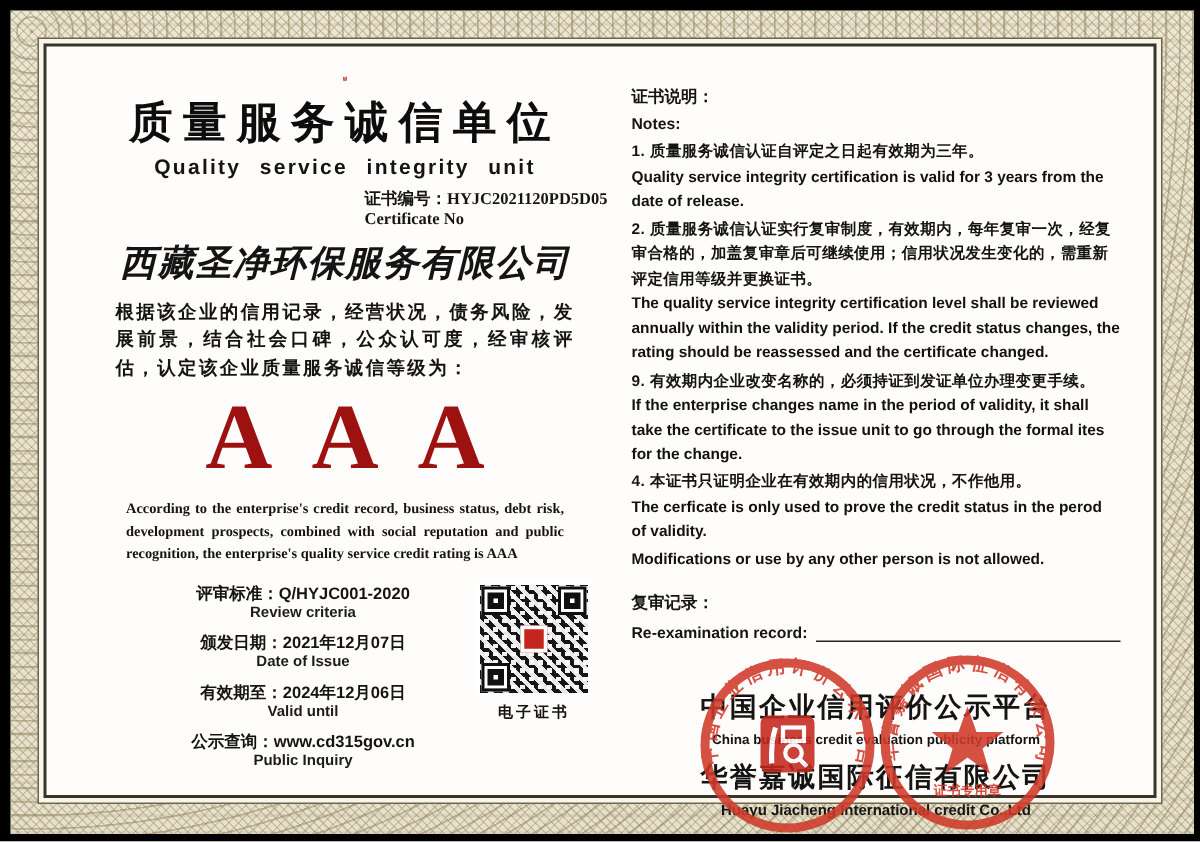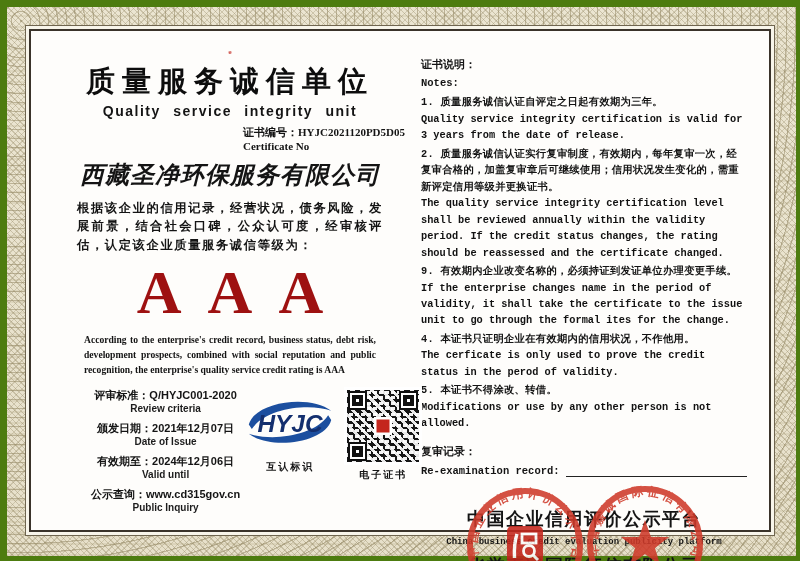--- a/index.html
+++ b/index.html
@@ -1,17 +1,17 @@
 <!DOCTYPE html>
 <html><head>
 <meta charset="utf-8">
 <style>
   html,body{margin:0;padding:0;width:800px;height:561px;overflow:hidden;
     font-family:"Liberation Sans",sans-serif;background:#f4f2ec;}
-  .stage{position:relative;width:800px;height:561px;background:#4d7c0f;}
+  .stage{position:relative;width:800px;height:561px;background:#000000;}
 
   
   .ornate{position:absolute;inset:7px 4px 5px 7px;
     background:
       repeating-radial-gradient(circle at 14px 14px, rgba(148,136,100,.55) 0 .8px, transparent 1.6px 9px),
       repeating-linear-gradient(45deg, rgba(148,136,100,.38) 0 1px, transparent 1px 4px),
       repeating-linear-gradient(-45deg, rgba(148,136,100,.32) 0 1px, transparent 1px 5px),
       repeating-linear-gradient(0deg, rgba(170,158,120,.2) 0 2px, transparent 2px 11px),
       linear-gradient(#ebe5d1,#e7e0ca);}
 
@@ -52,21 +52,21 @@
       repeating-linear-gradient(90deg, #161616 0 2.5px, #f2f2f2 2.5px 6px);
     outline:3px solid #fff;}
   .qr-finder{position:absolute;width:15px;height:15px;background:#fff;border:2.5px solid #101010;
     box-shadow:inset 0 0 0 2px #fff, inset 0 0 0 6px #101010;}
   .qr-finder.tl{top:1px;left:1px;} .qr-finder.tr{top:1px;right:1px;} .qr-finder.bl{bottom:1px;left:1px;}
   .qr-logo{position:absolute;top:50%;left:50%;width:16px;height:16px;transform:translate(-50%,-50%);
     background:#c4261d;border:1.5px solid #fff;box-shadow:inset 0 0 0 1.5px #fff;}
   .qr-caption{font-size:10px;font-weight:bold;margin-top:6px;letter-spacing:2px;}
 
   
-  .col-right{flex:1;padding-top:14px;font-size:10.3px;line-height:1.6;font-family:Liberation Mono, monospace;}
+  .col-right{flex:1;padding-top:14px;font-size:10.3px;line-height:1.6;}
   .notes-h-cn{font-size:11px;font-weight:bold;}
   .notes-h-en{font-size:10.5px;font-weight:bold;margin-bottom:3px;}
   .note-cn{font-weight:bold;letter-spacing:.3px;}
   .note-en{font-weight:600;color:#111;margin-bottom:2px;}
   .reexam-cn{margin-top:12px;font-weight:bold;font-size:11px;}
   .reexam-row{display:flex;align-items:flex-end;font-weight:bold;font-size:10.5px;margin-top:2px;justify-content:flex-end;}
   .reexam-line{flex:1;border-bottom:1.5px solid #222;margin-left:6px;transform:translateY(-3px);}
 
   .issuer{position:relative;margin-top:26px;text-align:center;}
   .iss-cn{font-size:18px;font-weight:bold;letter-spacing:1.5px;white-space:nowrap;position:relative;z-index:1;}
@@ -116,28 +116,20 @@
             </div>
             <div class="detail">
               <div class="detail-cn">有效期至：2024年12月06日</div>
               <div class="detail-en">Valid until</div>
             </div>
             <div class="detail">
               <div class="detail-cn">公示查询：www.cd315gov.cn</div>
               <div class="detail-en">Public Inquiry</div>
             </div>
           </div>
-          <div class="hyjc-box">
-            <svg width="92" height="58" viewBox="0 0 120 76">
-              <path d="M6 40 C14 10 86 0 114 22 C86 12 28 18 10 46 Z" fill="#1c4f9f"></path>
-              <path d="M114 34 C106 64 34 74 6 52 C34 62 92 56 110 28 Z" fill="#1c4f9f"></path>
-              <text x="60" y="50" font-size="32" font-style="italic" font-weight="bold" fill="#142f6e" text-anchor="middle" font-family="Liberation Sans, sans-serif">HYJC</text>
-            </svg>
-            <div class="hyjc-caption">互认标识</div>
-          </div>
           <div class="qr-box">
             <div class="qr">
               <div class="qr-finder tl"></div>
               <div class="qr-finder tr"></div>
               <div class="qr-finder bl"></div>
               <div class="qr-logo"></div>
             </div>
             <div class="qr-caption">电子证书</div>
           </div>
         </div>
@@ -148,21 +140,20 @@
         <div class="notes-h-en">Notes:</div>
 
         <div class="note-cn">1. 质量服务诚信认证自评定之日起有效期为三年。</div>
         <div class="note-en">Quality service integrity certification is valid for 3 years from the date of release.</div>
         <div class="note-cn">2. 质量服务诚信认证实行复审制度，有效期内，每年复审一次，经复审合格的，加盖复审章后可继续使用；信用状况发生变化的，需重新评定信用等级并更换证书。</div>
         <div class="note-en">The quality service integrity certification level shall be reviewed annually within the validity period. If the credit status changes, the rating should be reassessed and the certificate changed.</div>
         <div class="note-cn">9. 有效期内企业改变名称的，必须持证到发证单位办理变更手续。</div>
         <div class="note-en">If the enterprise changes name in the period of validity, it shall take the certificate to the issue unit to go through the formal ites for the change.</div>
         <div class="note-cn">4. 本证书只证明企业在有效期内的信用状况，不作他用。</div>
         <div class="note-en">The cerficate is only used to prove the credit status in the perod of validity.</div>
-        <div class="note-cn">5. 本证书不得涂改、转借。</div>
         <div class="note-en">Modifications or use by any other person is not allowed.</div>
 
         <div class="reexam-cn">复审记录：</div>
         <div class="reexam-row">
           <span>Re-examination record:</span>
           <span class="reexam-line"></span>
         </div>
 
         <div class="issuer">
           <div class="iss-cn">中国企业信用评价公示平台</div>

